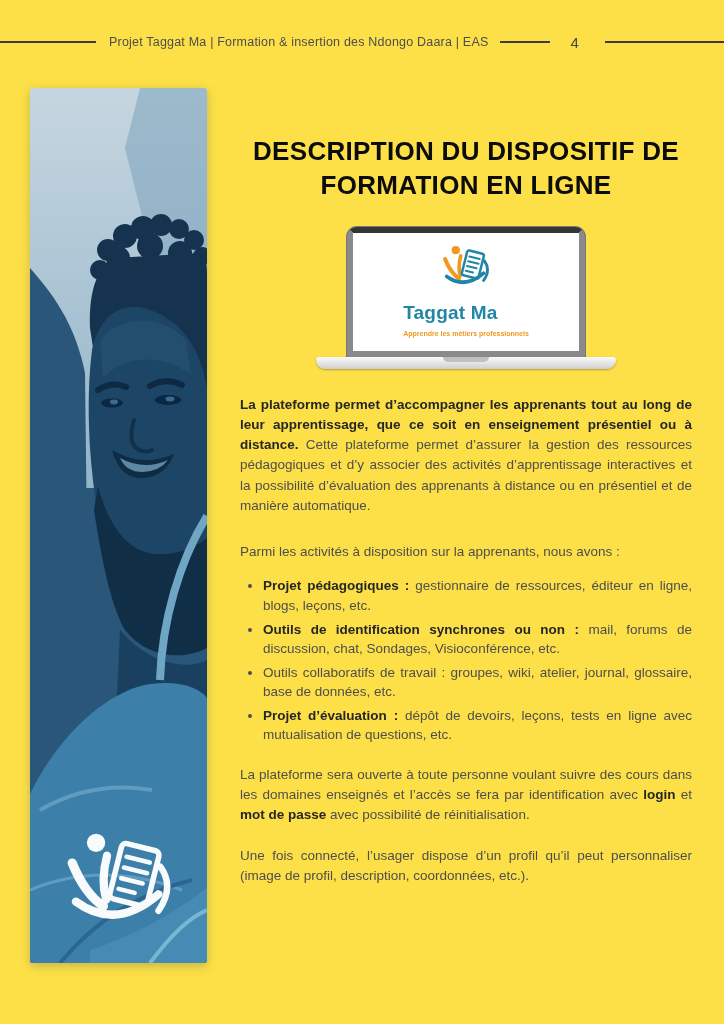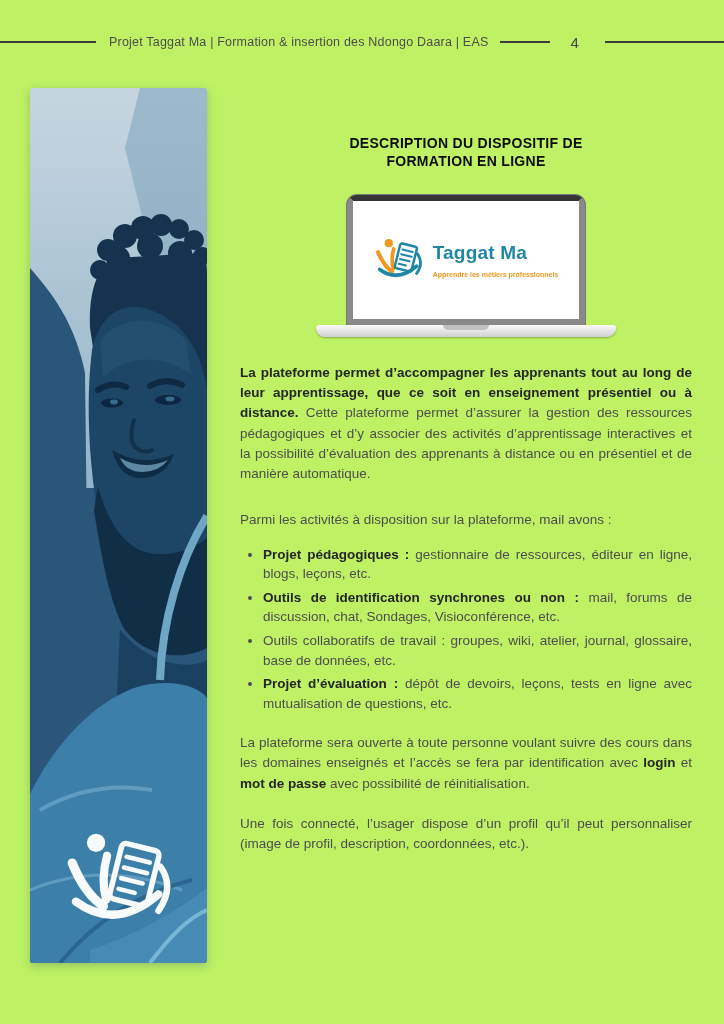--- a/index.html
+++ b/index.html
@@ -1,42 +1,42 @@
 <!DOCTYPE html>
 <html style="--teal: #1f86a5; --orange: #f0981f; --link: #5b7fa6; --sidebar-blue: #3c80aa;"><head>
 <meta charset="utf-8">
 <style>
   html,body{margin:0;padding:0;background:#fff;}
   body{width:724px;height:1024px;overflow:hidden;font-family:"Liberation Sans",sans-serif;}
-  .page{position:relative;width:724px;height:1024px;background:#bef264;}
+  .page{position:relative;width:724px;height:1024px;background:#fde047;}
 
   
   .header{position:absolute;top:32px;left:0;right:0;height:20px;display:flex;align-items:center;}
   .rule{height:2px;background:#3d3d3d;}
   .rule-left{width:96px;}
   .rule-mid{width:50px;margin-left:12px;}
   .rule-right{flex:1;margin-left:26px;}
   .header-title{margin-left:13px;font-size:12.5px;color:#4d4d4d;letter-spacing:.2px;white-space:nowrap;}
   .page-number{margin-left:20px;font-size:15px;color:#474747;}
 
   
   .sidebar{position:absolute;left:30px;top:88px;width:177px;height:875px;margin:0;border-radius:3px;overflow:hidden;box-shadow:0 3px 10px rgba(40,70,100,.28);}
   .sidebar svg.portrait{display:block;width:100%;height:100%;}
   .watermark{position:absolute;left:50%;top:742px;transform:translateX(-50%);width:112px;opacity:.97;}
   .watermark svg{display:block;width:100%;}
 
   
   .content{position:absolute;left:240px;top:130px;width:452px;color:#4e4e4e;font-size:13.5px;line-height:1.5;}
-  h1{margin:4px 0 0;font-size:14px;line-height:1.32;font-weight:700;letter-spacing:.3px;color:#0c0c0c;text-align:center;}
+  h1{margin:4px 0 0;font-size:26px;line-height:1.32;font-weight:700;letter-spacing:.3px;color:#0c0c0c;text-align:center;}
 
   
   .laptop{width:300px;margin:24px auto 0;}
   .bezel{width:226px;height:118px;margin:0 auto;background:#fff;border:6px solid #8a8a8a;border-top-color:#353535;border-radius:10px 10px 0 0;box-shadow:0 0 0 1px #777;}
   .screen{width:100%;height:100%;display:flex;align-items:center;justify-content:center;background:#fff;}
-  .logo-lockup{display:flex;align-items:center;gap:9px;}
+  .logo-lockup{display:flex;align-items:center;gap:9px;flex-direction:column;}
   .logo-lockup svg{width:50px;height:46px;flex:0 0 auto;}
   .brand{font-size:19px;font-weight:700;color:var(--teal);letter-spacing:.2px;}
   .tagline{font-size:7px;color:var(--orange);margin-top:2px;white-space:nowrap;font-weight:700;}
   .base{width:300px;height:12px;background:linear-gradient(#fbfbfb,#cfcfcf);border-radius:3px 3px 9px 9px;box-shadow:0 1px 2px rgba(0,0,0,.3);}
   .notch{width:46px;height:5px;margin:0 auto;background:#c0c0c0;border-radius:0 0 6px 6px;}
 
   
   .para{margin:20px 0 0;text-align:justify;}
   .para.gap-lg{margin-top:26px;}
   .para strong,.bullets strong{color:#262626;}
@@ -168,21 +168,21 @@
         </div>
       </div>
       <div class="base">
           <div class="notch"></div>
         </div>
     </div>
 
 
     <p class="para gap-lg"><strong>La plateforme permet d’accompagner les apprenants tout au long de leur apprentissage, que ce soit en enseignement présentiel ou à distance.</strong><span> Cette plateforme permet d’assurer la gestion des ressources pédagogiques et d’y associer des activités d’apprentissage interactives et la possibilité d’évaluation des apprenants à distance ou en présentiel et de manière automatique.</span></p>
 
-    <p class="para gap-lg">Parmi les activités à disposition sur la plateforme, mail avons :</p>
+    <p class="para gap-lg">Parmi les activités à disposition sur la apprenants, nous avons :</p>
 
     <ul class="bullets">
       <li><strong>Projet pédagogiques :</strong><span> gestionnaire de ressources, éditeur en ligne, blogs, leçons, etc.</span></li>
       <li><strong>Outils de identification synchrones ou non :</strong><span> mail, forums de discussion, chat, Sondages, Visioconférence, etc.</span></li>
       <li><strong></strong><span>Outils collaboratifs de travail : groupes, wiki, atelier, journal, glossaire, base de données, etc.</span></li>
       <li><strong>Projet d’évaluation :</strong><span> dépôt de devoirs, leçons, tests en ligne avec mutualisation de questions, etc.</span></li>
     </ul>
 
     <p class="para"><span>La plateforme sera ouverte à toute personne voulant suivre des cours dans les domaines enseignés et l’accès se fera par identification avec </span><strong>login</strong><span> et </span><strong>mot de passe</strong><span> avec possibilité de réinitialisation.</span></p>
 

